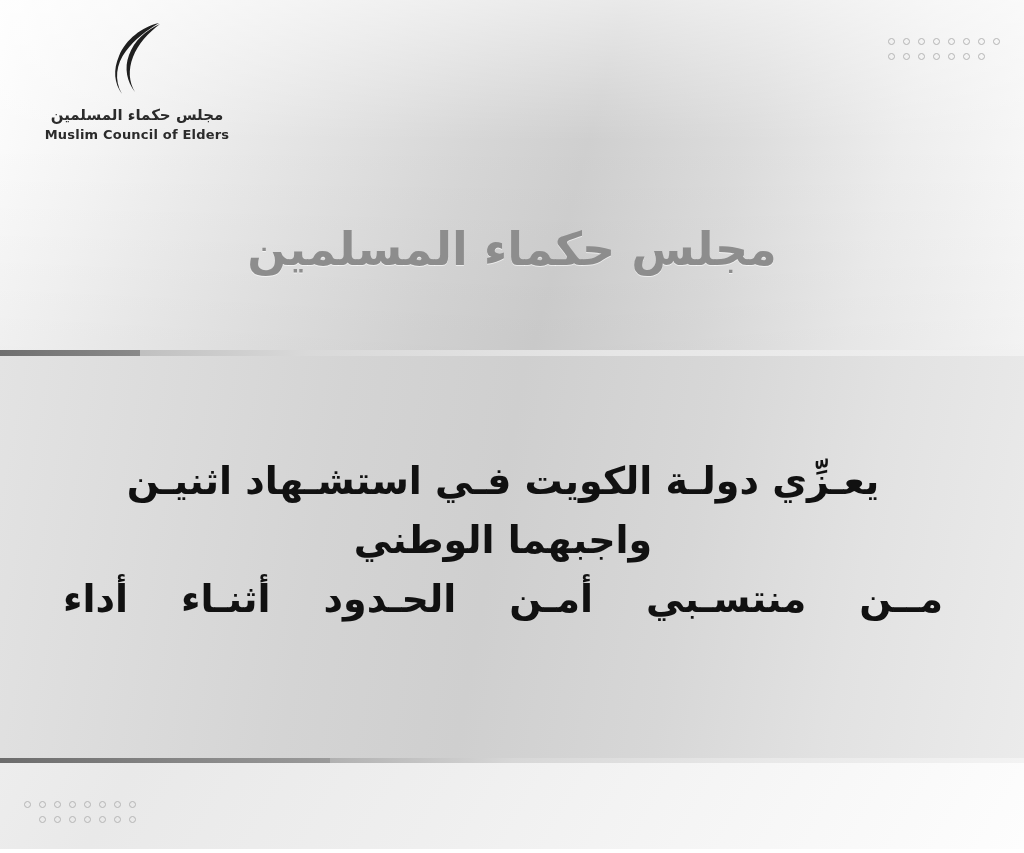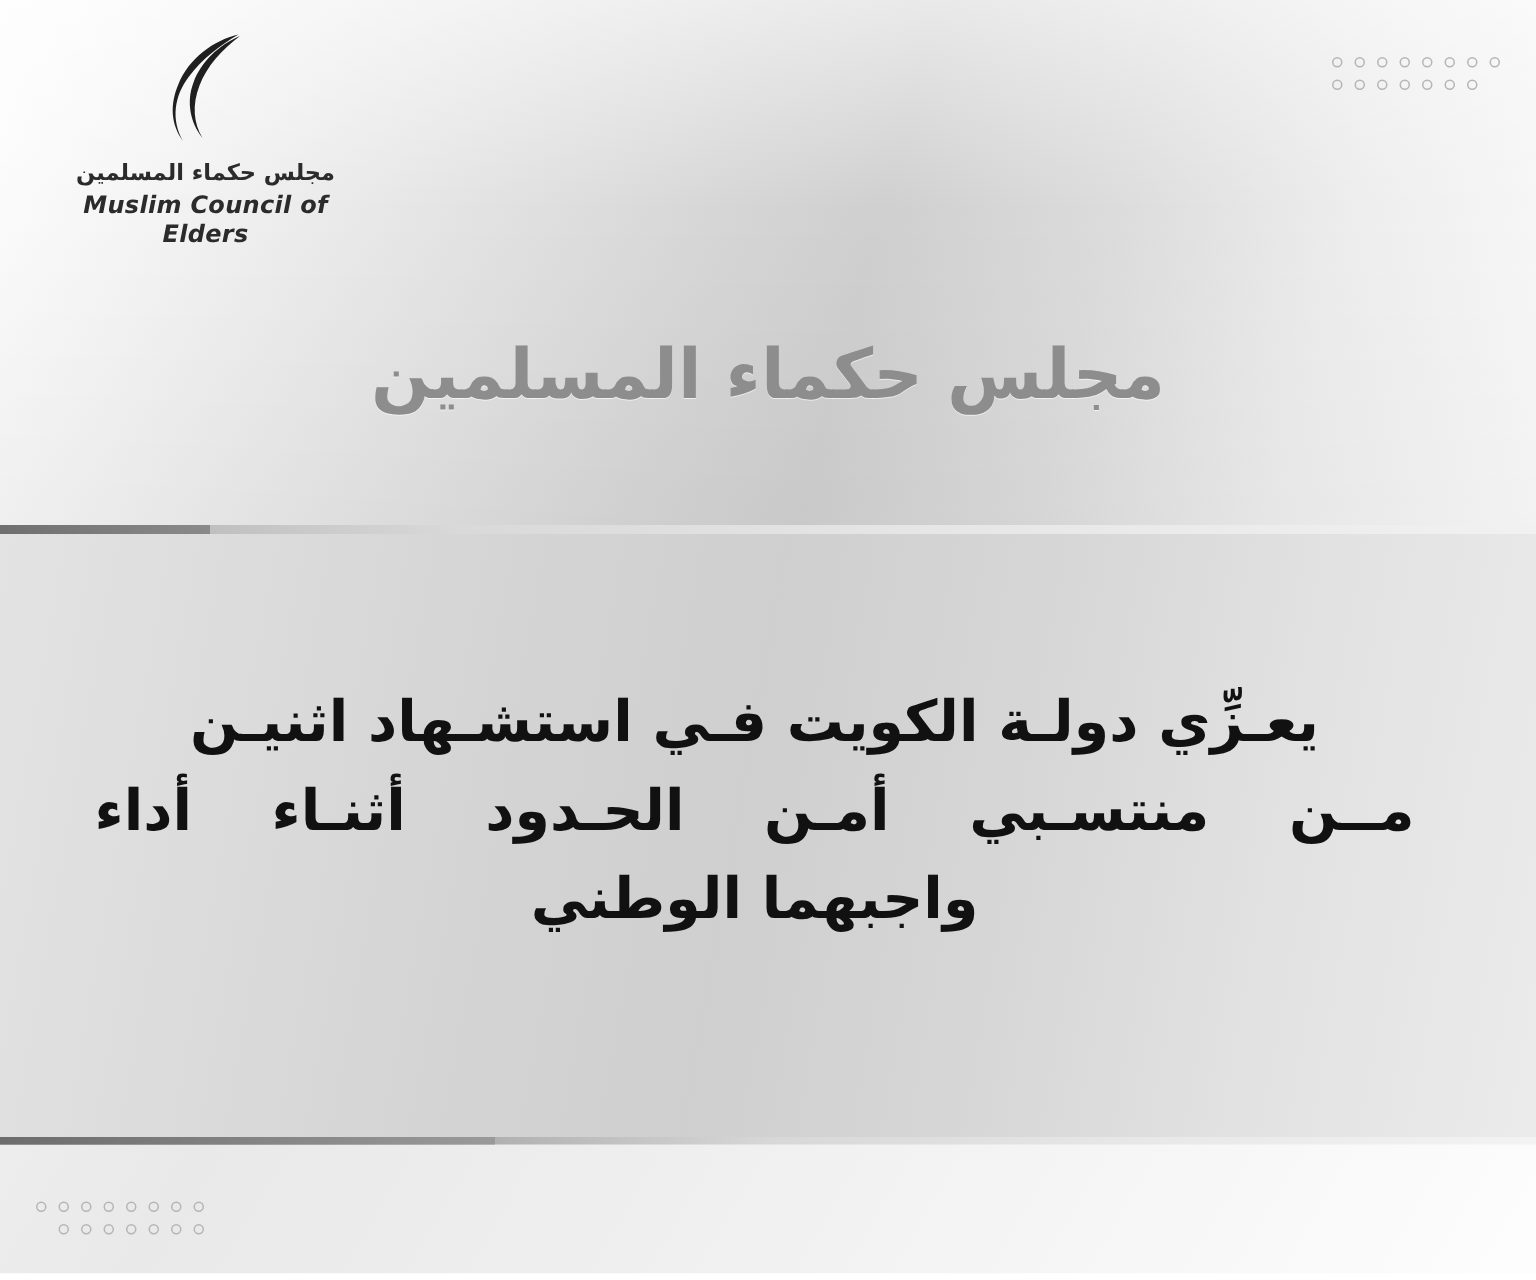--- a/index.html
+++ b/index.html
@@ -103,26 +103,25 @@
   .logo-ar {
     font-size: 15px;
     font-weight: 700;
     color: #2b2b2b;
     letter-spacing: 0px;
     line-height: 1.2;
     direction: rtl;
   }
   .logo-en {
     margin-top: 3px;
-    font-size: 16px;
+    font-size: 13px;
     font-weight: 700;
     color: #2b2b2b;
     direction: ltr;
     letter-spacing: 0.2px;
-    font-style: italic;
   }
 
   
   .headline {
     position: absolute;
     left: 0;
     top: 222px;
     width: 1024px;
     text-align: center;
     font-size: 46px;
@@ -222,22 +221,22 @@
 
   <div class="headline">مجلس حكماء المسلمين</div>
 
   <div class="sep-bar"></div>
   <div class="sep-bar-dark"></div>
 
   <div class="body-band"></div>
 
   <div class="statement">
     <span class="line">يعـزِّي دولـة الكويت فـي استشـهاد اثنيـن</span>
+    <span class="line">واجبهما الوطني</span>
     <span class="line justified">مــن  منتسـبي  أمـن  الحـدود  أثنـاء  أداء</span>
-    <span class="line">واجبهما الوطني</span>
   </div>
 
   <div class="sep-bar-2"></div>
   <div class="sep-bar-2-dark"></div>
 
   <div class="dots dots-bl">
     <span></span>
       <span></span>
       <span></span>
       <span></span>

